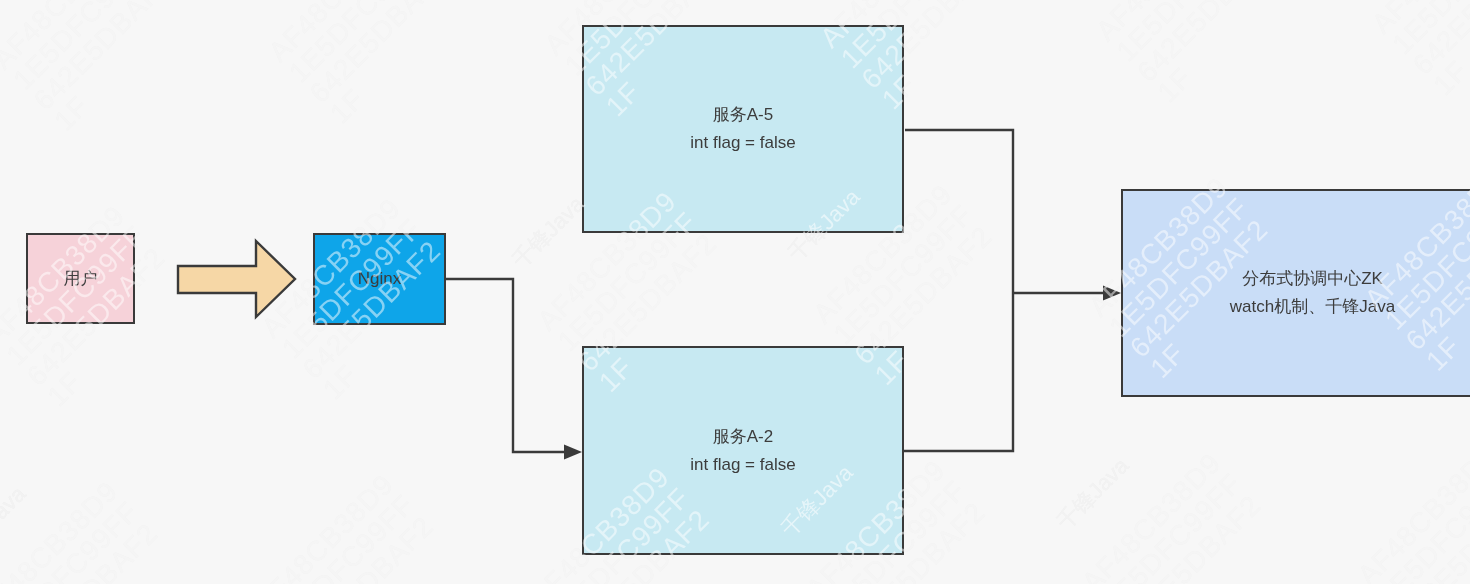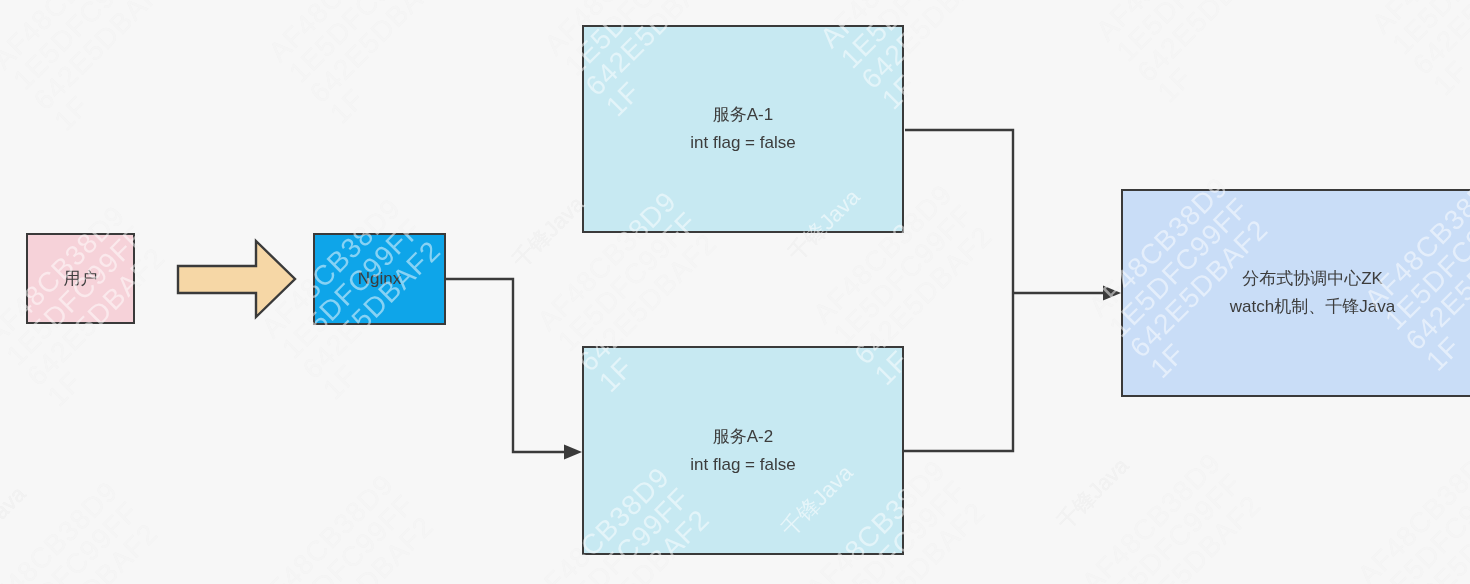--- a/index.html
+++ b/index.html
@@ -180,21 +180,21 @@
 
   <div class="node node-user" style="background: rgb(246, 210, 217);">
     <div class="node-line">用户</div>
   </div>
 
   <div class="node node-nginx" style="background: #0ea5e9;">
     <div class="node-line">Nginx</div>
   </div>
 
   <div class="node node-a1" style="background: rgb(199, 233, 242);">
-    <div class="node-line">服务A-1</div>
+    <div class="node-line">服务A-5</div>
     <div class="node-line">int flag = false</div>
   </div>
 
   <div class="node node-a2" style="background: rgb(199, 233, 242);">
     <div class="node-line">服务A-2</div>
     <div class="node-line">int flag = false</div>
   </div>
 
   <div class="node node-zk" style="background: rgb(201, 221, 247);">
     <div class="node-line">分布式协调中心ZK</div>

